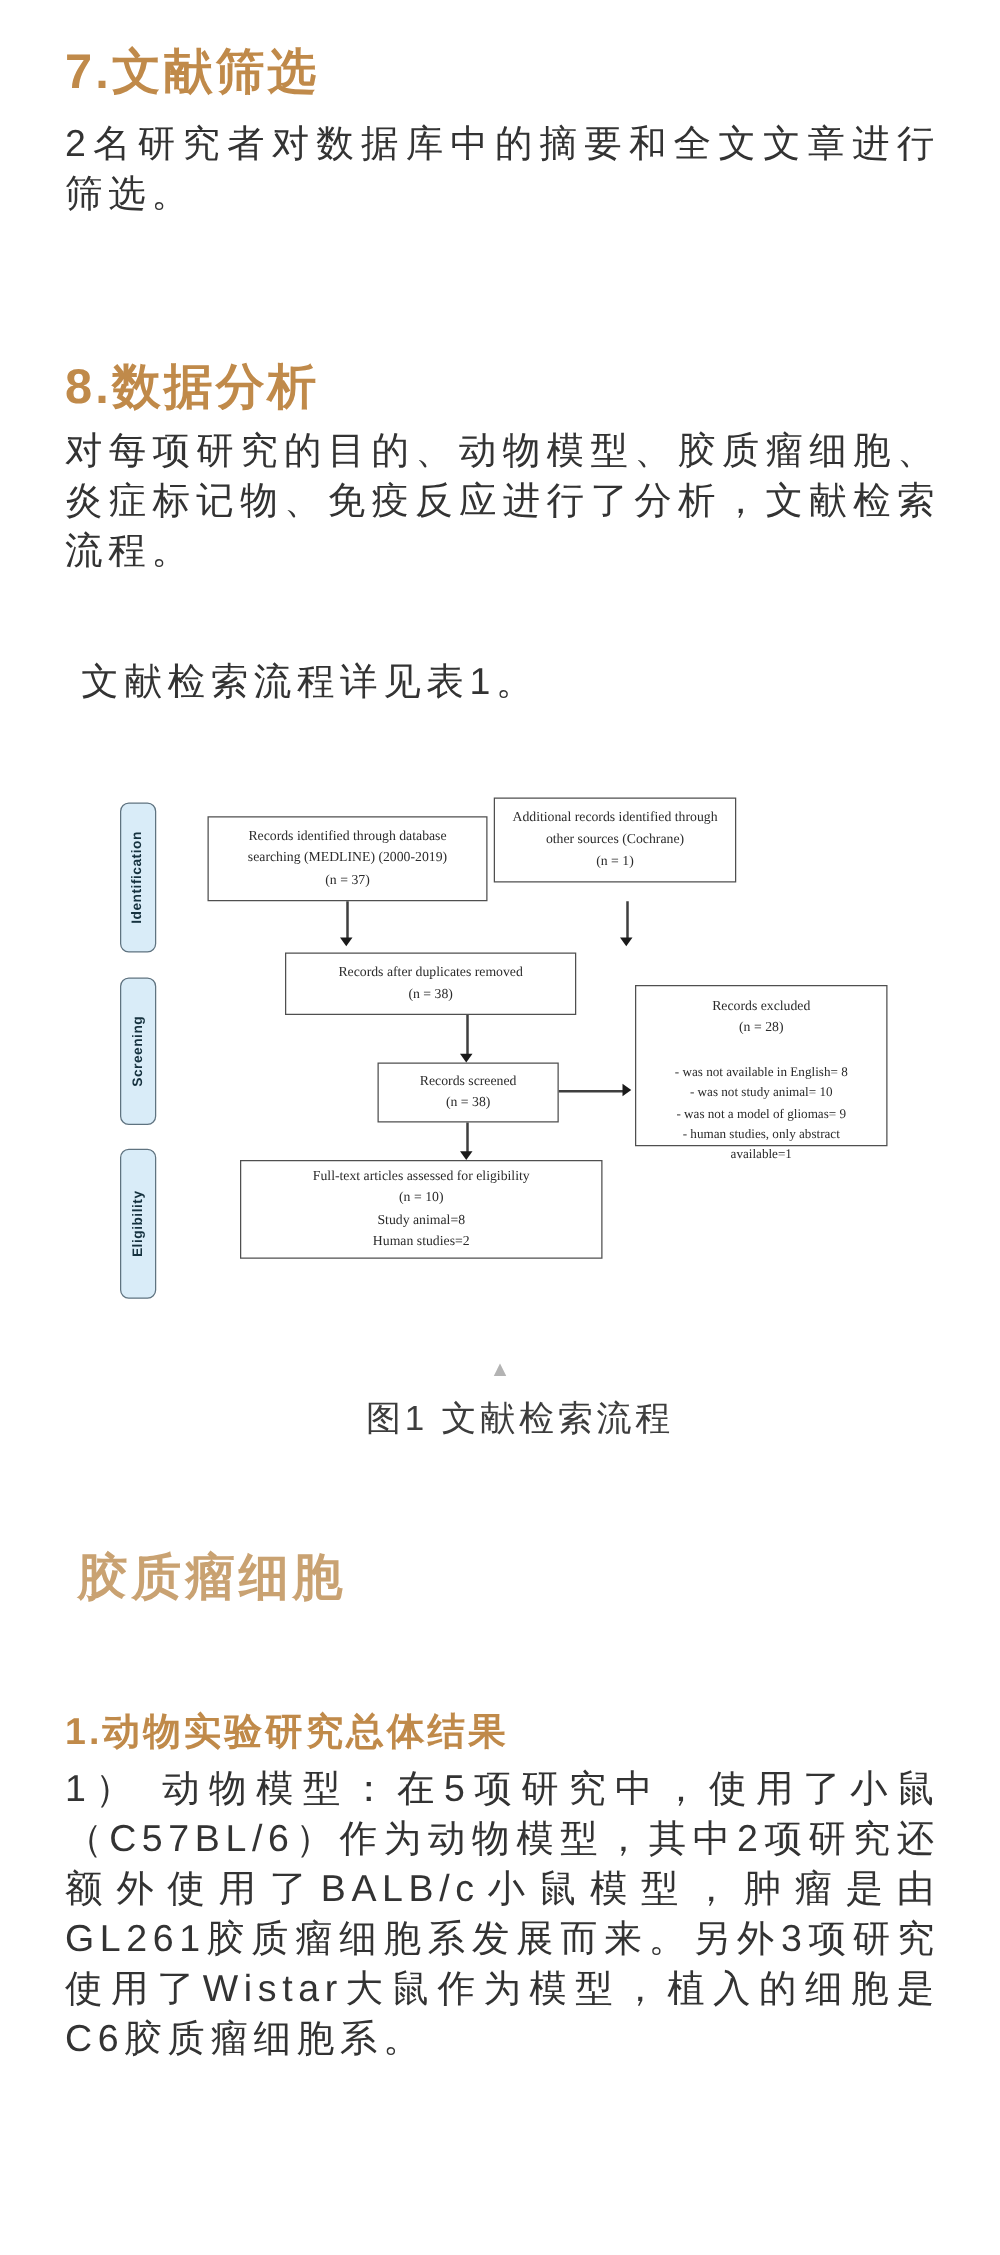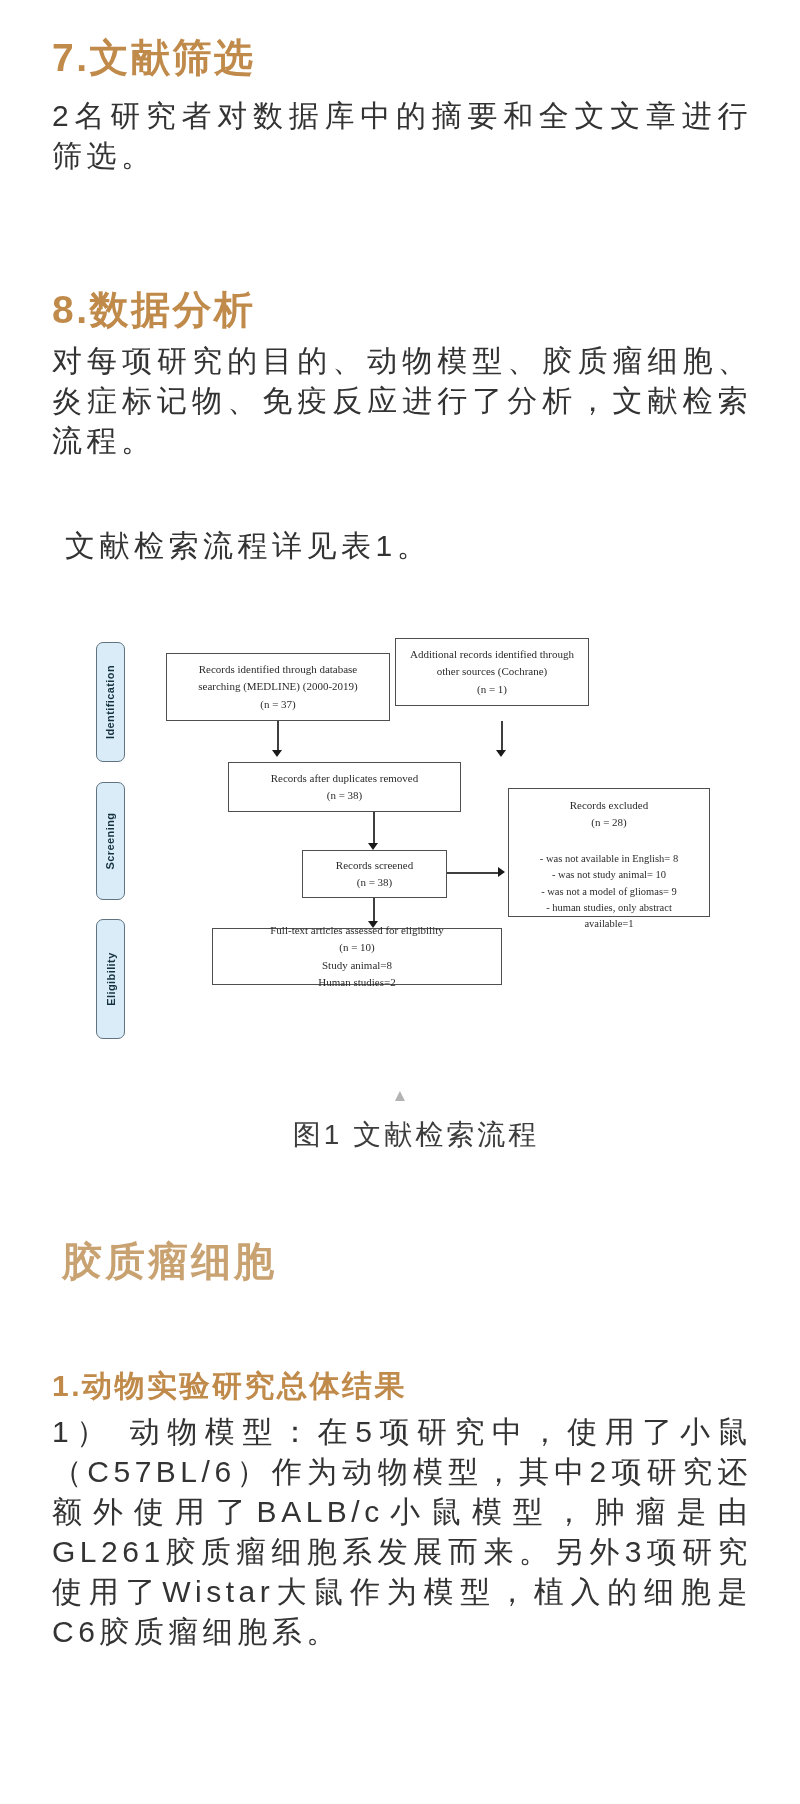--- a/index.html
+++ b/index.html
@@ -41,21 +41,21 @@
   .fbox{position:absolute;background:#ffffff;border:1px solid #4f4f4f;color:#2b2b2b;
         font-size:11px;line-height:1.55;text-align:center;white-space:pre-line;
         display:flex;flex-direction:column;justify-content:center;
         box-sizing:border-box;padding:16px 6px;font-family:Liberation Serif, serif;}
   #bx-identified{left:114px;top:21px;width:224px;height:68px;}
   #bx-additional{left:343px;top:6px;width:194px;height:68px;}
   #bx-dup{left:176px;top:130px;width:233px;height:50px;}
   #bx-screen{left:250px;top:218px;width:145px;height:48px;}
   #bx-excl{left:456px;top:156px;width:202px;height:129px;justify-content:flex-start;padding-top:8px;}
   #bx-excl .exc-items{text-align:center;font-size:10.5px;margin-top:20px;white-space:pre-line;}
-  #bx-full{left:160px;top:296px;width:290px;height:57px;}
+  #bx-full{left:140px;top:296px;width:290px;height:79px;}
 
   .vline{position:absolute;width:2px;background:#3f3f3f;}
   .hline{position:absolute;height:2px;background:#3f3f3f;}
   .ah-down{position:absolute;width:0;height:0;border-left:5px solid transparent;
            border-right:5px solid transparent;border-top:7px solid #1a1a1a;}
   .ah-right{position:absolute;width:0;height:0;border-top:5px solid transparent;
             border-bottom:5px solid transparent;border-left:7px solid #1a1a1a;}
 </style>
 </head>
 <body>

